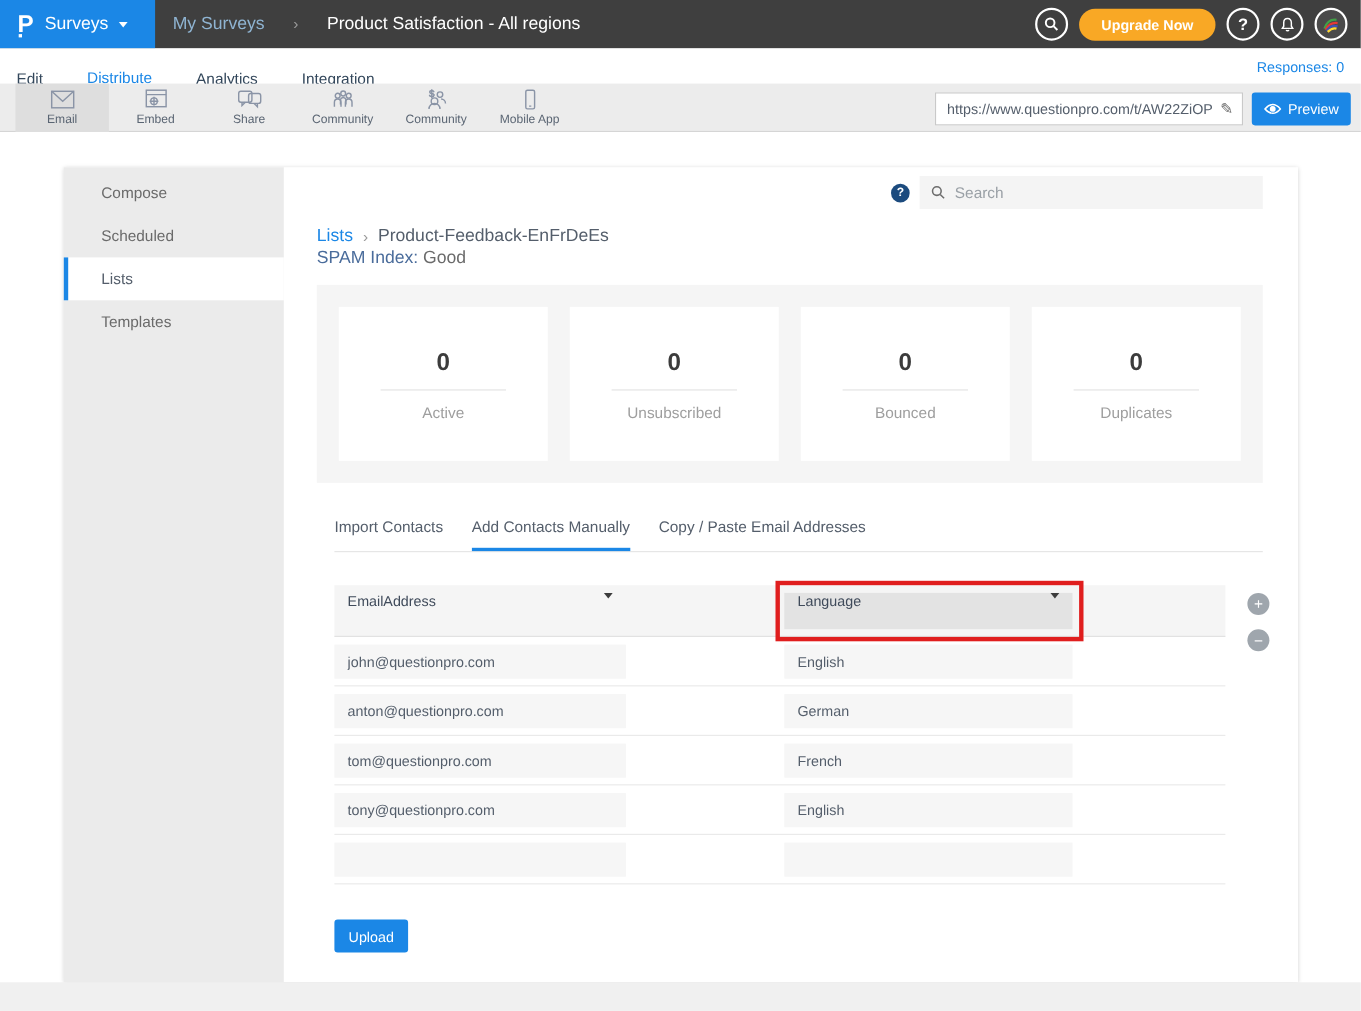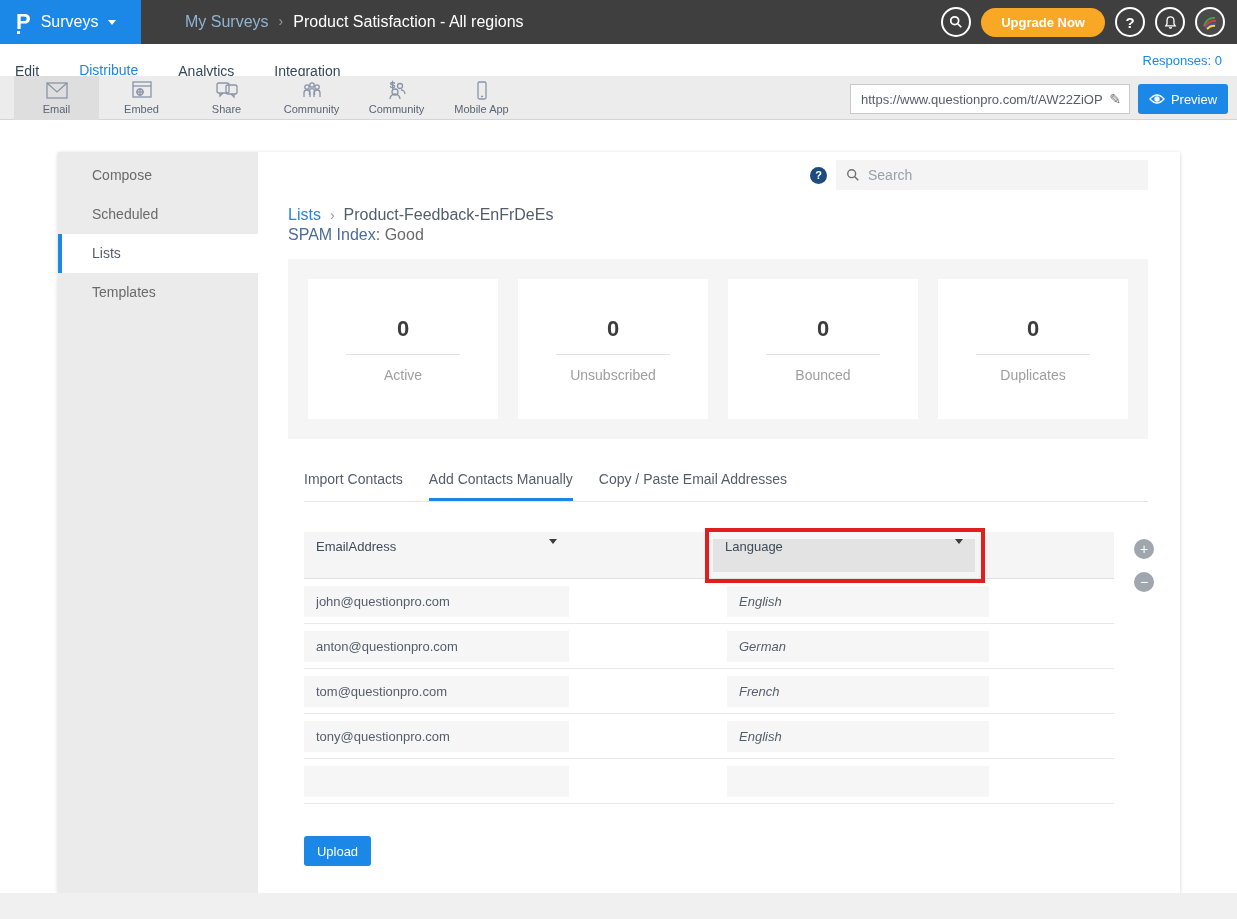--- a/index.html
+++ b/index.html
@@ -5,21 +5,21 @@
   * { margin:0; padding:0; box-sizing:border-box; }
   html,body { width:1237px; height:919px; background:#fff; font-family:"Liberation Sans", sans-serif; overflow:hidden; }
 
   
   .top-header { position:absolute; left:0; top:0; width:1237px; height:44px; background:#3f3f3f; display:flex; align-items:center; }
   .logo-block { width:141px; height:44px; background:#1b87e6; display:flex; align-items:center; padding-left:16px; gap:10px; color:#fff; cursor:pointer; }
   .logo-glyph { font-size:22px; font-weight:bold; position:relative; line-height:1; }
   .logo-glyph::after { content:""; position:absolute; left:1px; bottom:-1px; width:3px; height:3px; background:#fff; }
   .logo-product { font-size:16px; }
   .caret-down { width:0; height:0; border-left:4px solid transparent; border-right:4px solid transparent; border-top:5px solid currentColor; display:inline-block; }
-  .hdr-breadcrumb { display:flex; gap:10px; margin-left:44px; font-size:16px; }
+  .hdr-breadcrumb { display:flex; gap:26px; margin-left:16px; font-size:16px; }
   .hdr-parent { color:#8fb4d2; cursor:pointer; }
   .hdr-sep { color:#9a9a9a; font-size:14px; }
   .hdr-title { color:#ffffff; }
   .hdr-right { margin-left:auto; display:flex; align-items:center; gap:10px; padding-right:12px; }
   .circle-btn { width:30px; height:30px; border:2px solid #fff; border-radius:50%; display:flex; align-items:center; justify-content:center; color:#fff; font-size:15px; font-weight:bold; cursor:pointer; background:transparent; }
   .upgrade-btn { height:29px; border:none; border-radius:15px; background:#f9a825; color:#fff; font-size:13px; font-weight:bold; padding:0 20px; cursor:pointer; font-family:inherit; }
   .avatar { background:#4a4a4a; overflow:hidden; }
 
   
   .survey-nav { position:absolute; left:0; top:44px; width:1237px; height:32px; background:#fff; display:flex; align-items:center; padding:0 15px; gap:40px; }
@@ -79,21 +79,21 @@
   .contact-table { width:810px; margin-left:16px; }
   .thead-row { position:relative; height:47px; background:#f5f5f5; border-bottom:1px solid #e0e0e0; }
   .dd { position:absolute; top:7px; height:33px; display:flex; align-items:flex-start; justify-content:space-between; padding:0 12px; font-size:13px; color:#3f4a5a; cursor:pointer; }
   .dd .caret-down { color:#3c3c3c; }
   .dd-email { left:0; width:265px; }
   .dd-lang { left:409px; width:262px; background:#e3e3e3; }
   .red-highlight { position:absolute; left:401px; top:-4px; width:280px; height:55px; border:4px solid #e01e1e; pointer-events:none; z-index:3; }
   .t-row { position:relative; height:45px; border-bottom:1px solid #e8e8e8; }
   .cell-input { position:absolute; top:7px; height:31px; border:none; outline:none; background:#f6f6f6; font-size:13px; color:#545e6b; padding:0 12px; font-family:inherit; }
   .cell-email { left:0; width:265px; }
-  .cell-lang { left:423px; width:262px;font-style:italic; }
+  .cell-lang { left:409px; width:262px; }
   .round-btn { position:absolute; width:20px; height:20px; border-radius:50%; background:#9fa6ad; border:none; color:#fff; font-size:14px; line-height:18px; cursor:pointer; display:flex; align-items:center; justify-content:center; padding:0; }
   .add-row-btn { right:-6px; top:7px; }
   .remove-row-btn { right:-6px; top:40px; }
 
   .upload-btn { margin:32px 0 0 16px; width:67px; height:30px; background:#1b87e6; color:#fff; border:none; border-radius:3px; font-size:13px; cursor:pointer; font-family:Liberation Sans, sans-serif; }
 </style>
 </head>
 <body>
 
 <div class="top-header">

